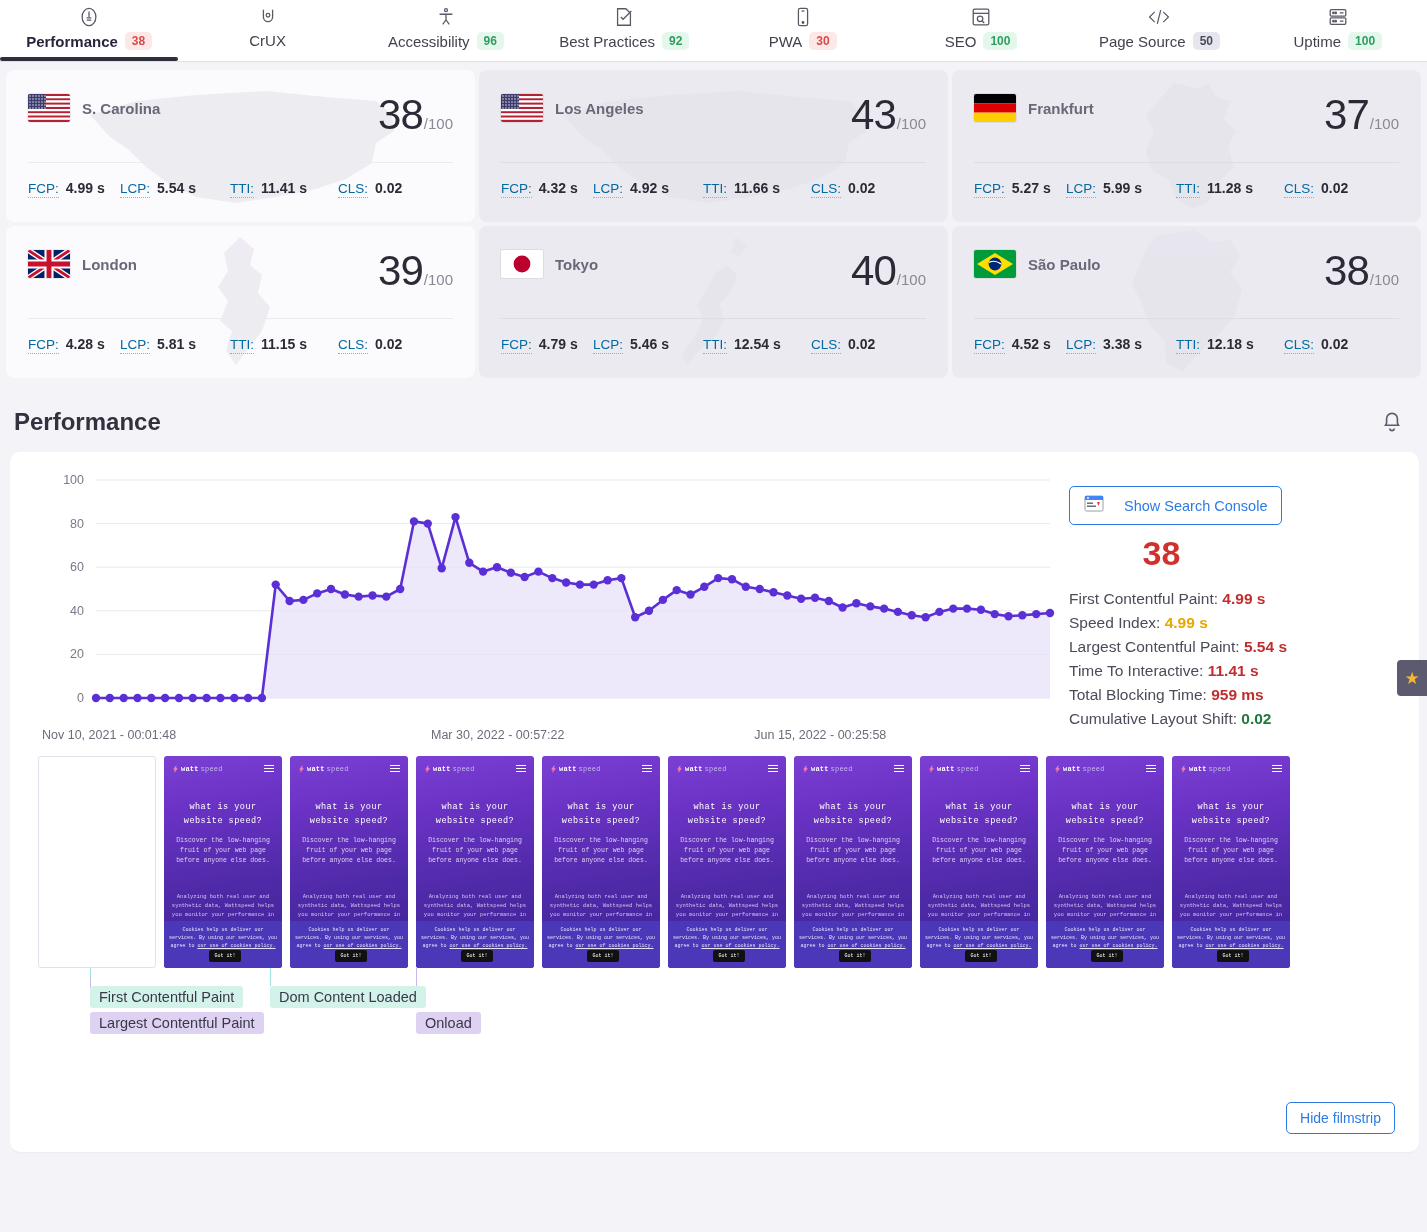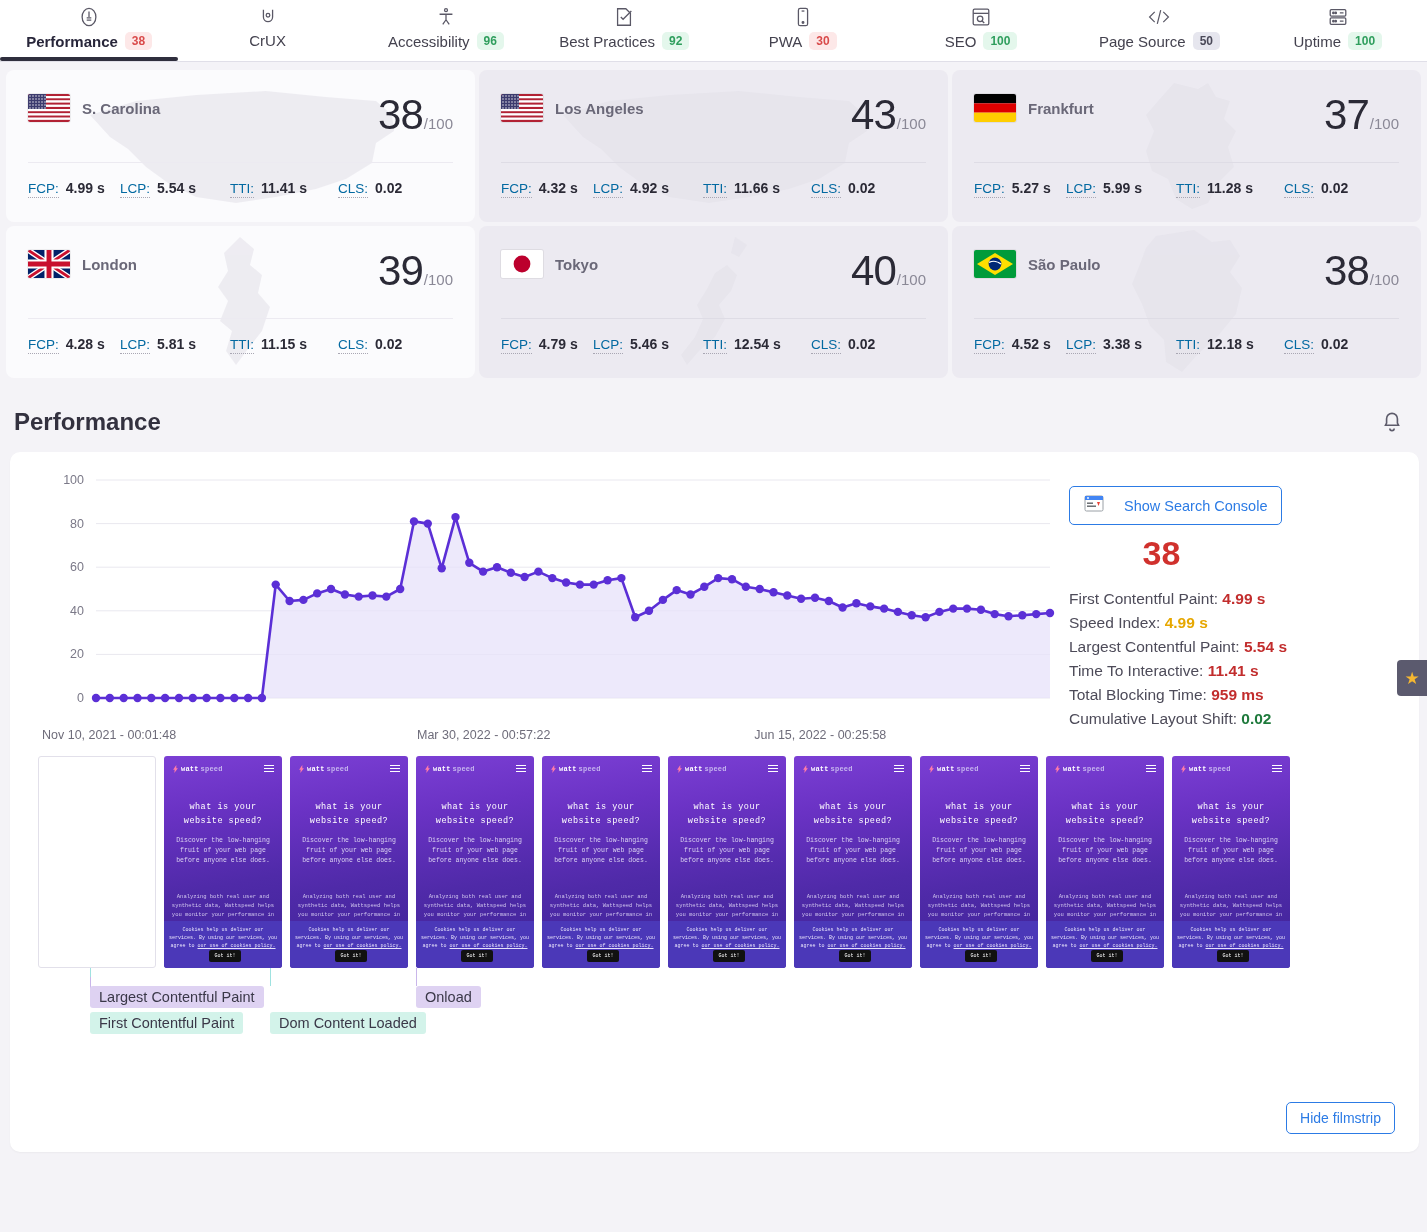--- a/index.html
+++ b/index.html
@@ -108,21 +108,21 @@
     position:relative; cursor:pointer;
   }
   .frame.empty { background:#fff; border:1px solid #e2e0ea; }
   .mock {
     width:100%; height:100%;
     background:linear-gradient(170deg,#7b3fd4 0%,#6a32c4 25%,#4f2aa8 60%,#3d2396 100%);
     position:relative; font-family:"Liberation Mono", monospace; color:#fff;
   }
   .mock .navb { display:flex; align-items:center; justify-content:space-between; padding:7px 8px 0 8px; }
   .mock .brand { font-size:7px; font-weight:bold; letter-spacing:.2px; display:flex; align-items:center; gap:2px;}
-  .mock .brand .b2 { color:#c7b6ef; font-weight:bold; }
+  .mock .brand .b2 { color:#c7b6ef; font-weight:normal; }
   .mock .burger { width:10px; }
   .mock .burger i { display:block; height:1px; background:#fff; margin:2px 0; }
   .mock .h1 { text-align:center; margin-top:26px; font-size:8.5px; line-height:14px; letter-spacing:.5px; }
   .mock .sub { text-align:center; margin-top:8px; font-size:6.5px; line-height:10px; color:#dcd3f3; padding:0 5px;}
   .mock .body2 { text-align:center; margin-top:26px; font-size:5.5px; line-height:9px; color:#cfc4ee; padding:0 5px;}
   .mock .cookie {
     position:absolute; left:0; right:0; bottom:0; background:#4b38b8;
     padding:5px 4px 6px 4px; text-align:center; font-size:5px; line-height:8px; color:#e7e2fb;
   }
   .mock .cookie u { text-decoration:underline; }
@@ -708,21 +708,21 @@
           <circle cx="957.0" cy="140.6" r="4.2" fill="#5b2fd6"></circle>
           <circle cx="970.9" cy="141.7" r="4.2" fill="#5b2fd6"></circle>
           <circle cx="984.7" cy="146.1" r="4.2" fill="#5b2fd6"></circle>
           <circle cx="998.5" cy="148.3" r="4.2" fill="#5b2fd6"></circle>
           <circle cx="1012.3" cy="147.2" r="4.2" fill="#5b2fd6"></circle>
           <circle cx="1026.2" cy="146.1" r="4.2" fill="#5b2fd6"></circle>
           <circle cx="1040.0" cy="145.0" r="4.2" fill="#5b2fd6"></circle>
         </svg>
       <div class="axislabels" id="xlabels">
           <span style="left:32px">Nov 10, 2021 - 00:01:48</span>
-          <span style="left:407px">Mar 30, 2022 - 00:57:22</span>
+          <span style="left:421px">Mar 30, 2022 - 00:57:22</span>
           <span style="left:744.26px">Jun 15, 2022 - 00:25:58</span>
         </div>
     </div>
 
     <div class="metricspanel">
       <button class="sc-btn">
         <span>
           <svg width="20" height="18" viewBox="0 0 20 18">
             <rect x="1" y="1" width="18" height="15" rx="1.5" fill="#fff" stroke="#9aa0a6"></rect>
             <rect x="1" y="1" width="18" height="4" fill="#4285f4"></rect>
@@ -1014,25 +1014,25 @@
           </div>
         </div>
       </div>
     </div>
   <div class="ticks">
     <div class="tickline" style="left:52px"></div>
     <div class="tickline" style="left:232px"></div>
     <div class="tickline purple" style="left:52px;top:9px"></div>
     <div class="tickline purple" style="left:378px"></div>
   </div>
+  <div class="legendrow" id="legend0">
+      <span class="chip teal" style="left:52px">First Contentful Paint</span>
+      <span class="chip teal" style="left:232px">Dom Content Loaded</span>
+    </div>
   <div class="legendrow" id="legend1">
       <span class="chip purple" style="left:52px">Largest Contentful Paint</span>
       <span class="chip purple" style="left:378px">Onload</span>
     </div>
-  <div class="legendrow" id="legend0">
-      <span class="chip teal" style="left:52px">First Contentful Paint</span>
-      <span class="chip teal" style="left:232px">Dom Content Loaded</span>
-    </div>
 
   <button class="hidefilm">Hide filmstrip</button>
 </div>
 
 <div class="startab">★</div>
 
 </body></html>

